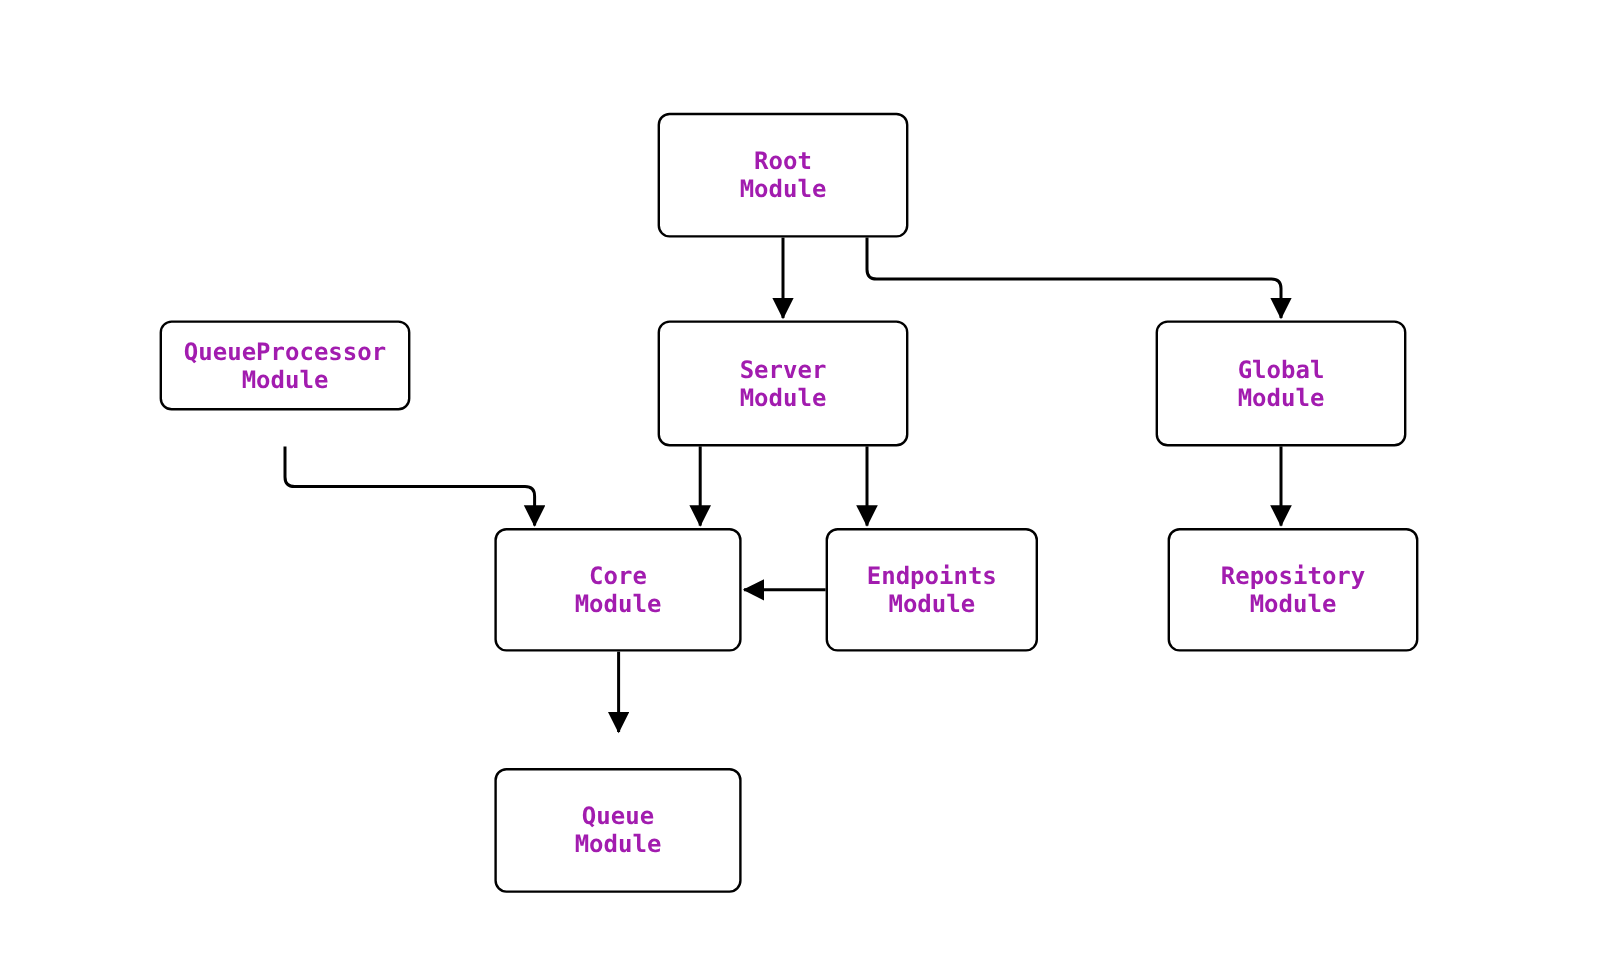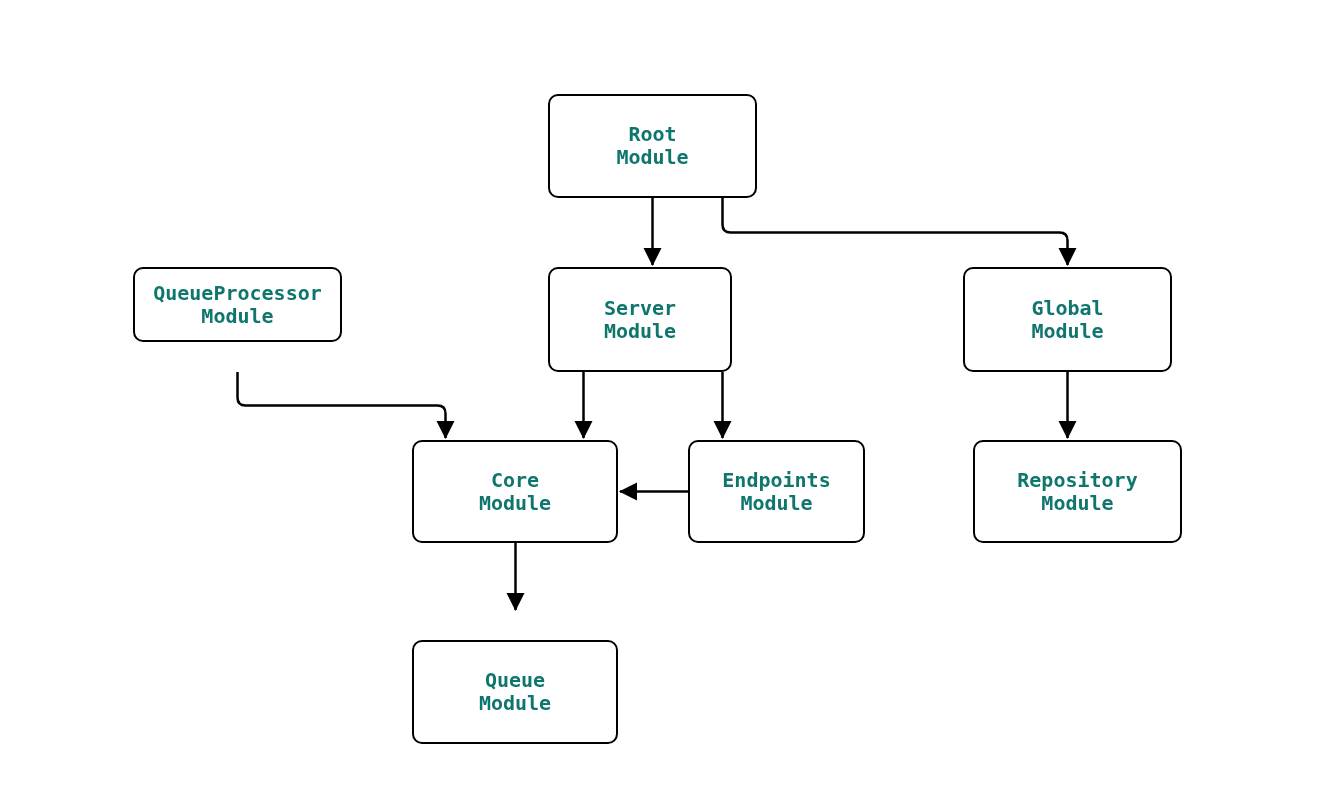--- a/index.html
+++ b/index.html
@@ -28,21 +28,21 @@
     background: #ffffff;
     display: flex;
     align-items: center;
     justify-content: center;
   }
   .node-label {
     font-family: "DejaVu Sans Mono", "Liberation Mono", monospace;
     font-weight: bold;
     font-size: 20px;
     line-height: 23px;
-    color: #0f766e;
+    color: #a21caf;
     text-align: center;
     white-space: pre-line;
   }
 </style>
 </head>
 <body>
 
 <div class="canvas">
 
   <svg class="edges" width="1337" height="809" viewBox="0 0 1337 809" fill="none" stroke="#000000" stroke-width="2.5">
@@ -72,21 +72,21 @@
   <div class="node" style="left:548px; top:94px; width:209px; height:104px;">
     <span class="node-label">Root
 Module</span>
   </div>
 
   <div class="node" style="left:133px; top:267px; width:209px; height:75px;">
     <span class="node-label">QueueProcessor
 Module</span>
   </div>
 
-  <div class="node" style="left:548px; top:267px; width:184px; height:105px;">
+  <div class="node" style="left:548px; top:267px; width:209px; height:105px;">
     <span class="node-label">Server
 Module</span>
   </div>
 
   <div class="node" style="left:963px; top:267px; width:209px; height:105px;">
     <span class="node-label">Global
 Module</span>
   </div>
 
   <div class="node" style="left:412px; top:440px; width:206px; height:103px;align-items:center;">

